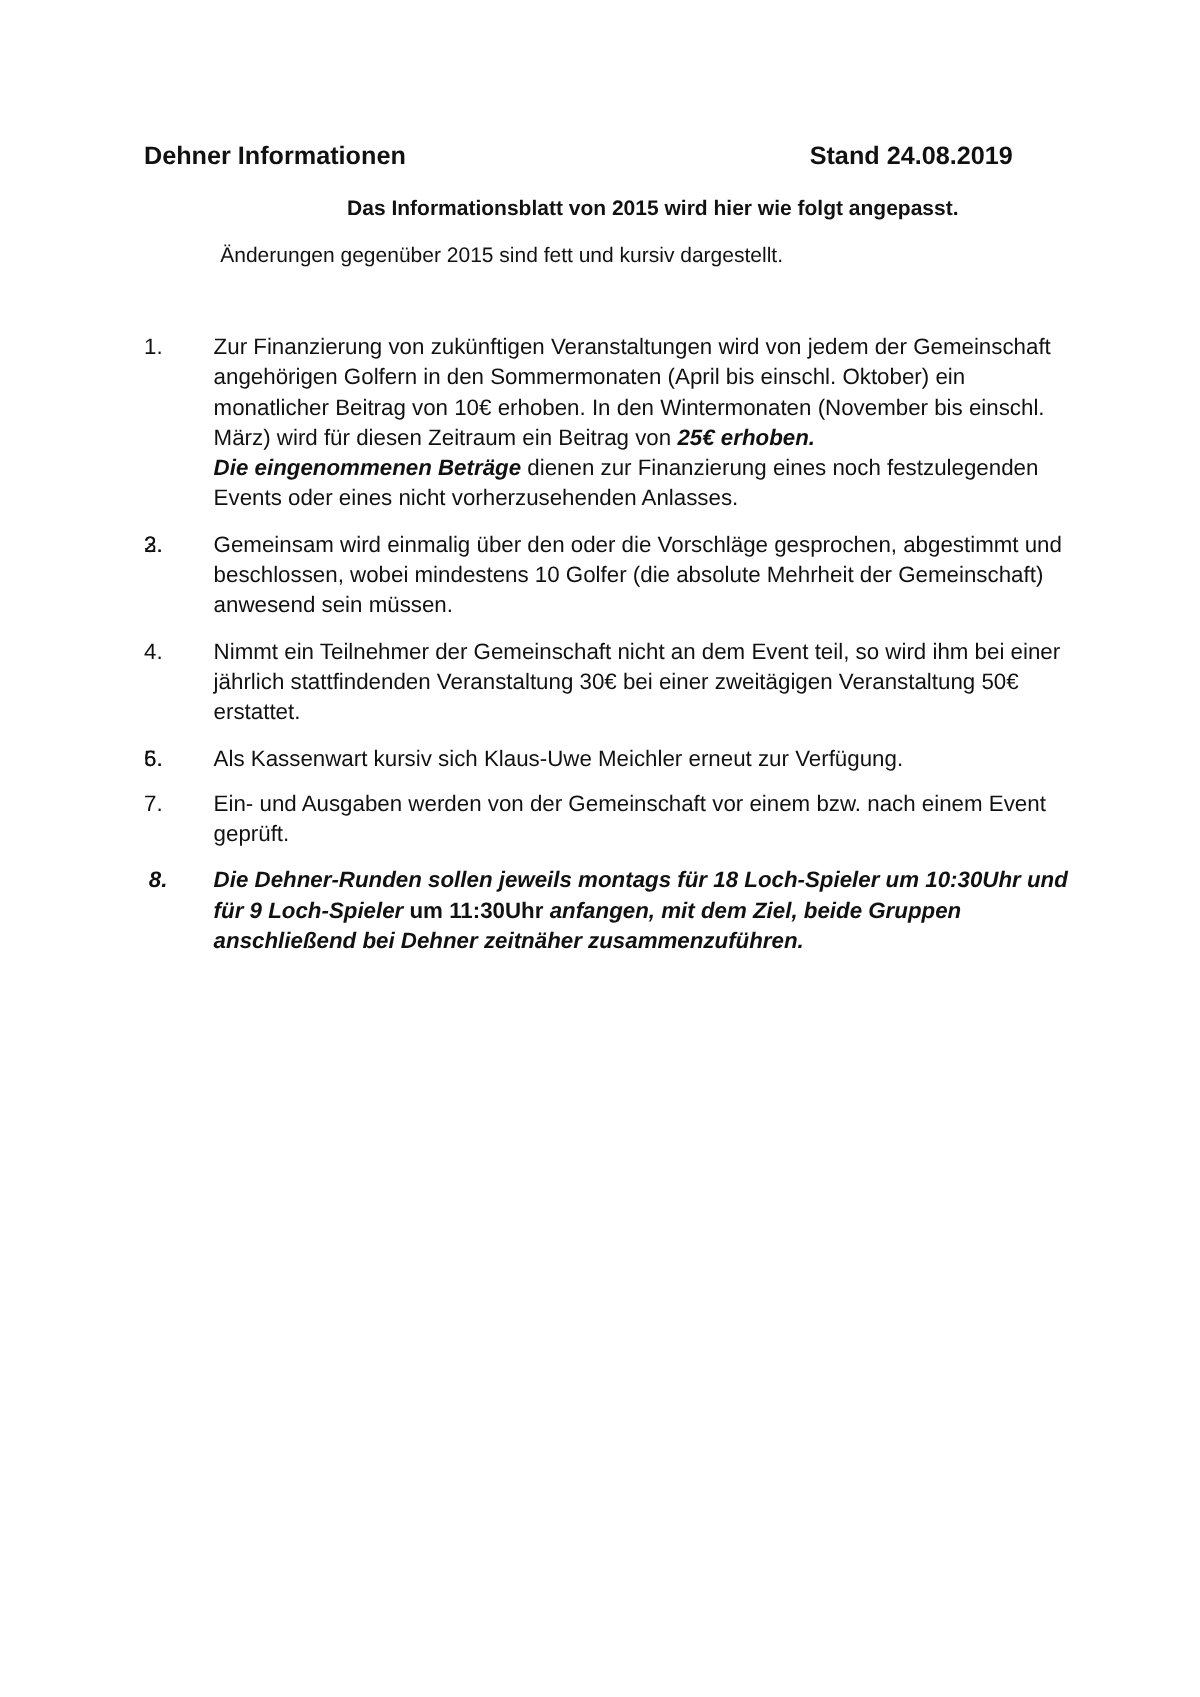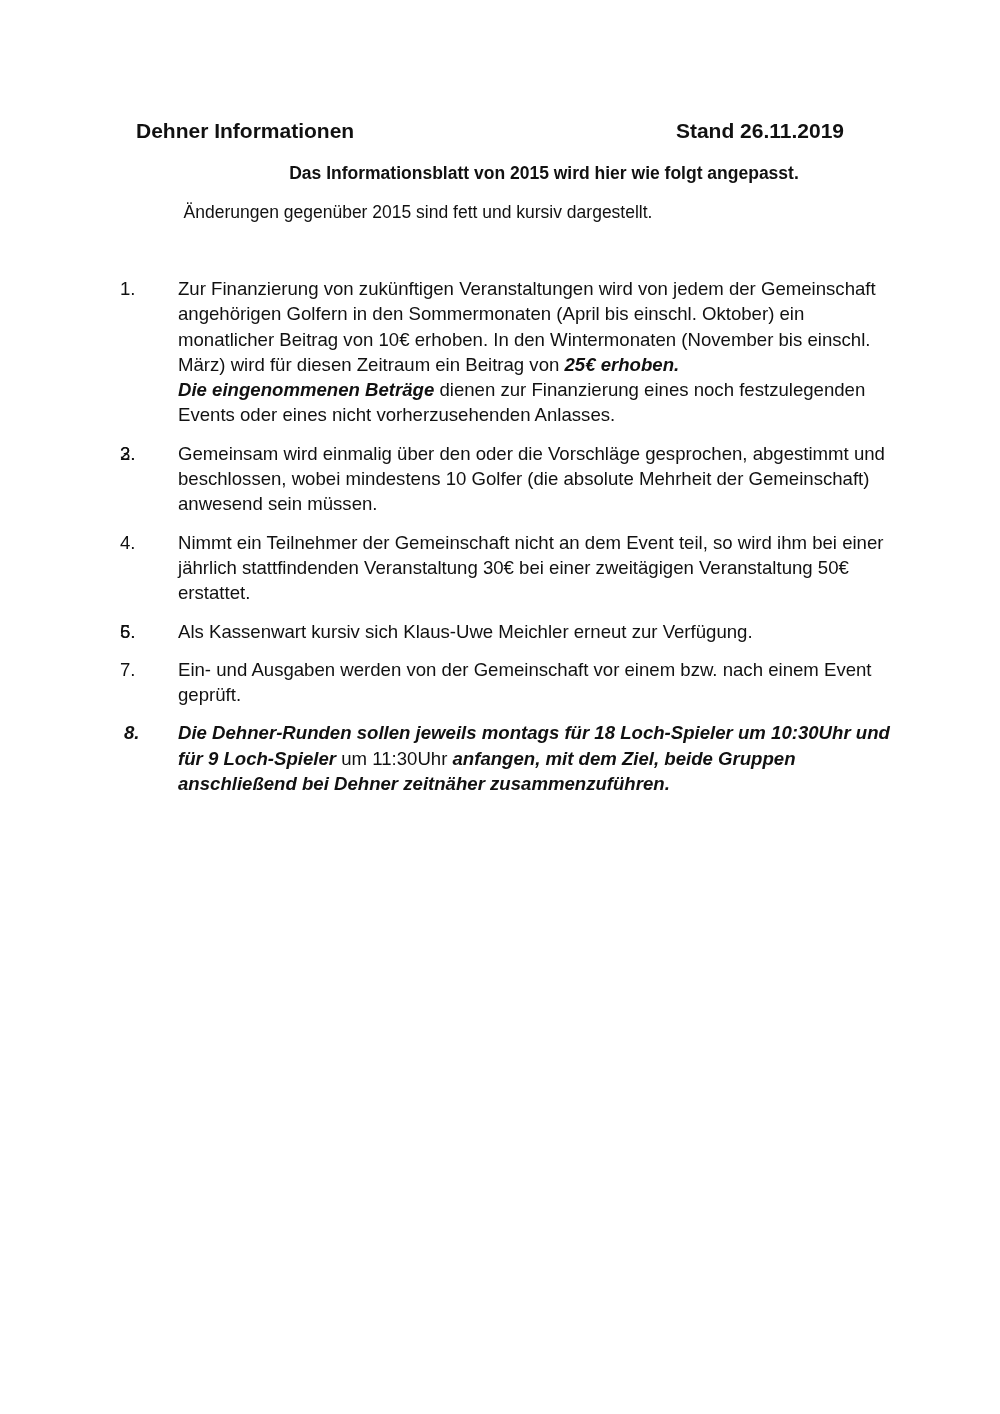--- a/index.html
+++ b/index.html
@@ -1,41 +1,41 @@
 <!DOCTYPE html>
 <html><head>
   <meta charset="utf-8">
   <style>
     html, body { margin: 0; padding: 0; background: #ffffff; }
     body { width: 1000px; height: 1414px; position: relative; overflow: hidden;
            font-family: "Liberation Sans", sans-serif; color: #111; }
     .page { position: absolute; left: 0; top: 0; width: 1000px; height: 1414px; background: #fff; }
     .header { position: absolute; top: 119px; left: 120px; width: 724px; height: 30px;
               font-size: 21px; font-weight: bold; }
-    .header .left { position: absolute; left: 16px; top: 0; }
+    .header .left { position: absolute; left: 0; top: 0; }
     .header .right { position: absolute; right: 0; top: 0; }
     .subtitle { position: absolute; top: 163px; left: 0; width: 1000px; text-align: center;
                 font-size: 17.5px; font-weight: bold; margin-left: 44px; }
     .note { position: absolute; top: 202px; left: 0; width: 836px; text-align: center;
             font-size: 17.5px; }
     .list { position: absolute; top: 276px; left: 120px; width: 770px; margin: 0; padding: 0; list-style: none; }
     .item { position: relative; padding-left: 58px; font-size: 18.6px; line-height: 25.3px; margin-bottom: 13px; }
     .item .num { position: absolute; left: 0; top: 0; }
-    .b { font-weight: normal; }
+    .b { font-weight: bold; }
     .bi { font-weight: bold; font-style: italic; }
     .item8 { font-weight: bold; }
     .item8 .num { font-style: italic; left: 4px; }
   </style>
 </head>
 <body>
 
 <div class="page">
   <div class="header">
     <span class="left">Dehner Informationen</span>
-    <span class="right">Stand 26.11.2019</span>
+    <span class="right">Stand 24.08.2019</span>
   </div>
   <div class="subtitle">Das Informationsblatt von 2015 wird hier wie folgt angepasst.</div>
   <div class="note">Änderungen gegenüber 2015 sind fett und kursiv dargestellt.</div>
 
   <ol class="list">
     <li class="item">
       <span class="num">1.</span>
       <span><span>Zur Finanzierung von zukünftigen Veranstaltungen wird von jedem der Gemeinschaft angehörigen Golfern in den Sommermonaten (April bis einschl. Oktober) ein monatlicher Beitrag von 10€ erhoben. In den Wintermonaten (November bis einschl. März) wird für diesen Zeitraum ein Beitrag von </span><span class="bi">25€ erhoben.</span><br><span class="bi">Die eingenommenen Beträge</span><span> dienen zur Finanzierung eines noch festzulegenden Events oder eines nicht vorherzusehenden Anlasses.</span></span>
     </li>
     <li class="item">

